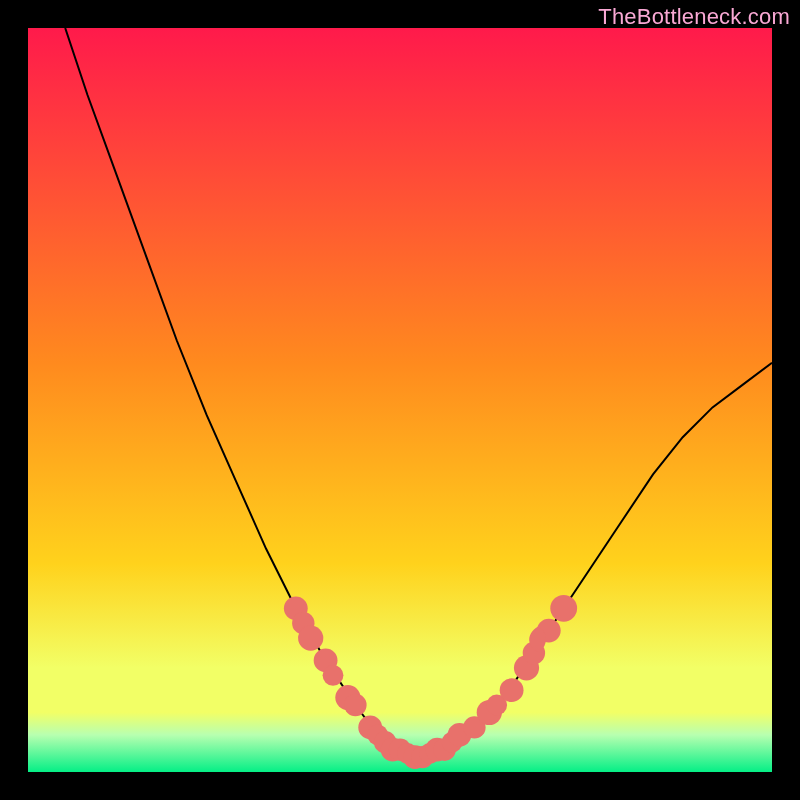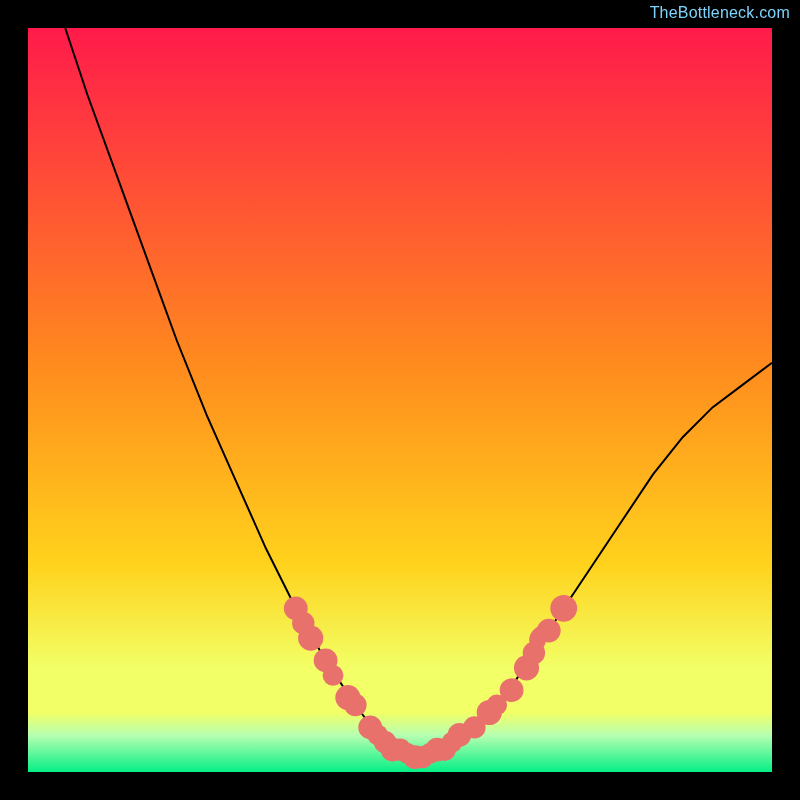--- a/index.html
+++ b/index.html
@@ -14,22 +14,22 @@
   .frame {
     position: relative;
     width: 800px;
     height: 800px;
     background: #000;
   }
   .watermark {
     position: absolute;
     top: 4px;
     right: 10px;
-    color: #7dd3fc;
-    font-size: 16px;
+    color: #f9a8d4;
+    font-size: 22px;
     font-weight: 500;
     letter-spacing: 0.2px;
     z-index: 5;
   }
   .plot {
     position: absolute;
     left: 28px;
     top: 28px;
     width: 744px;
     height: 744px;

